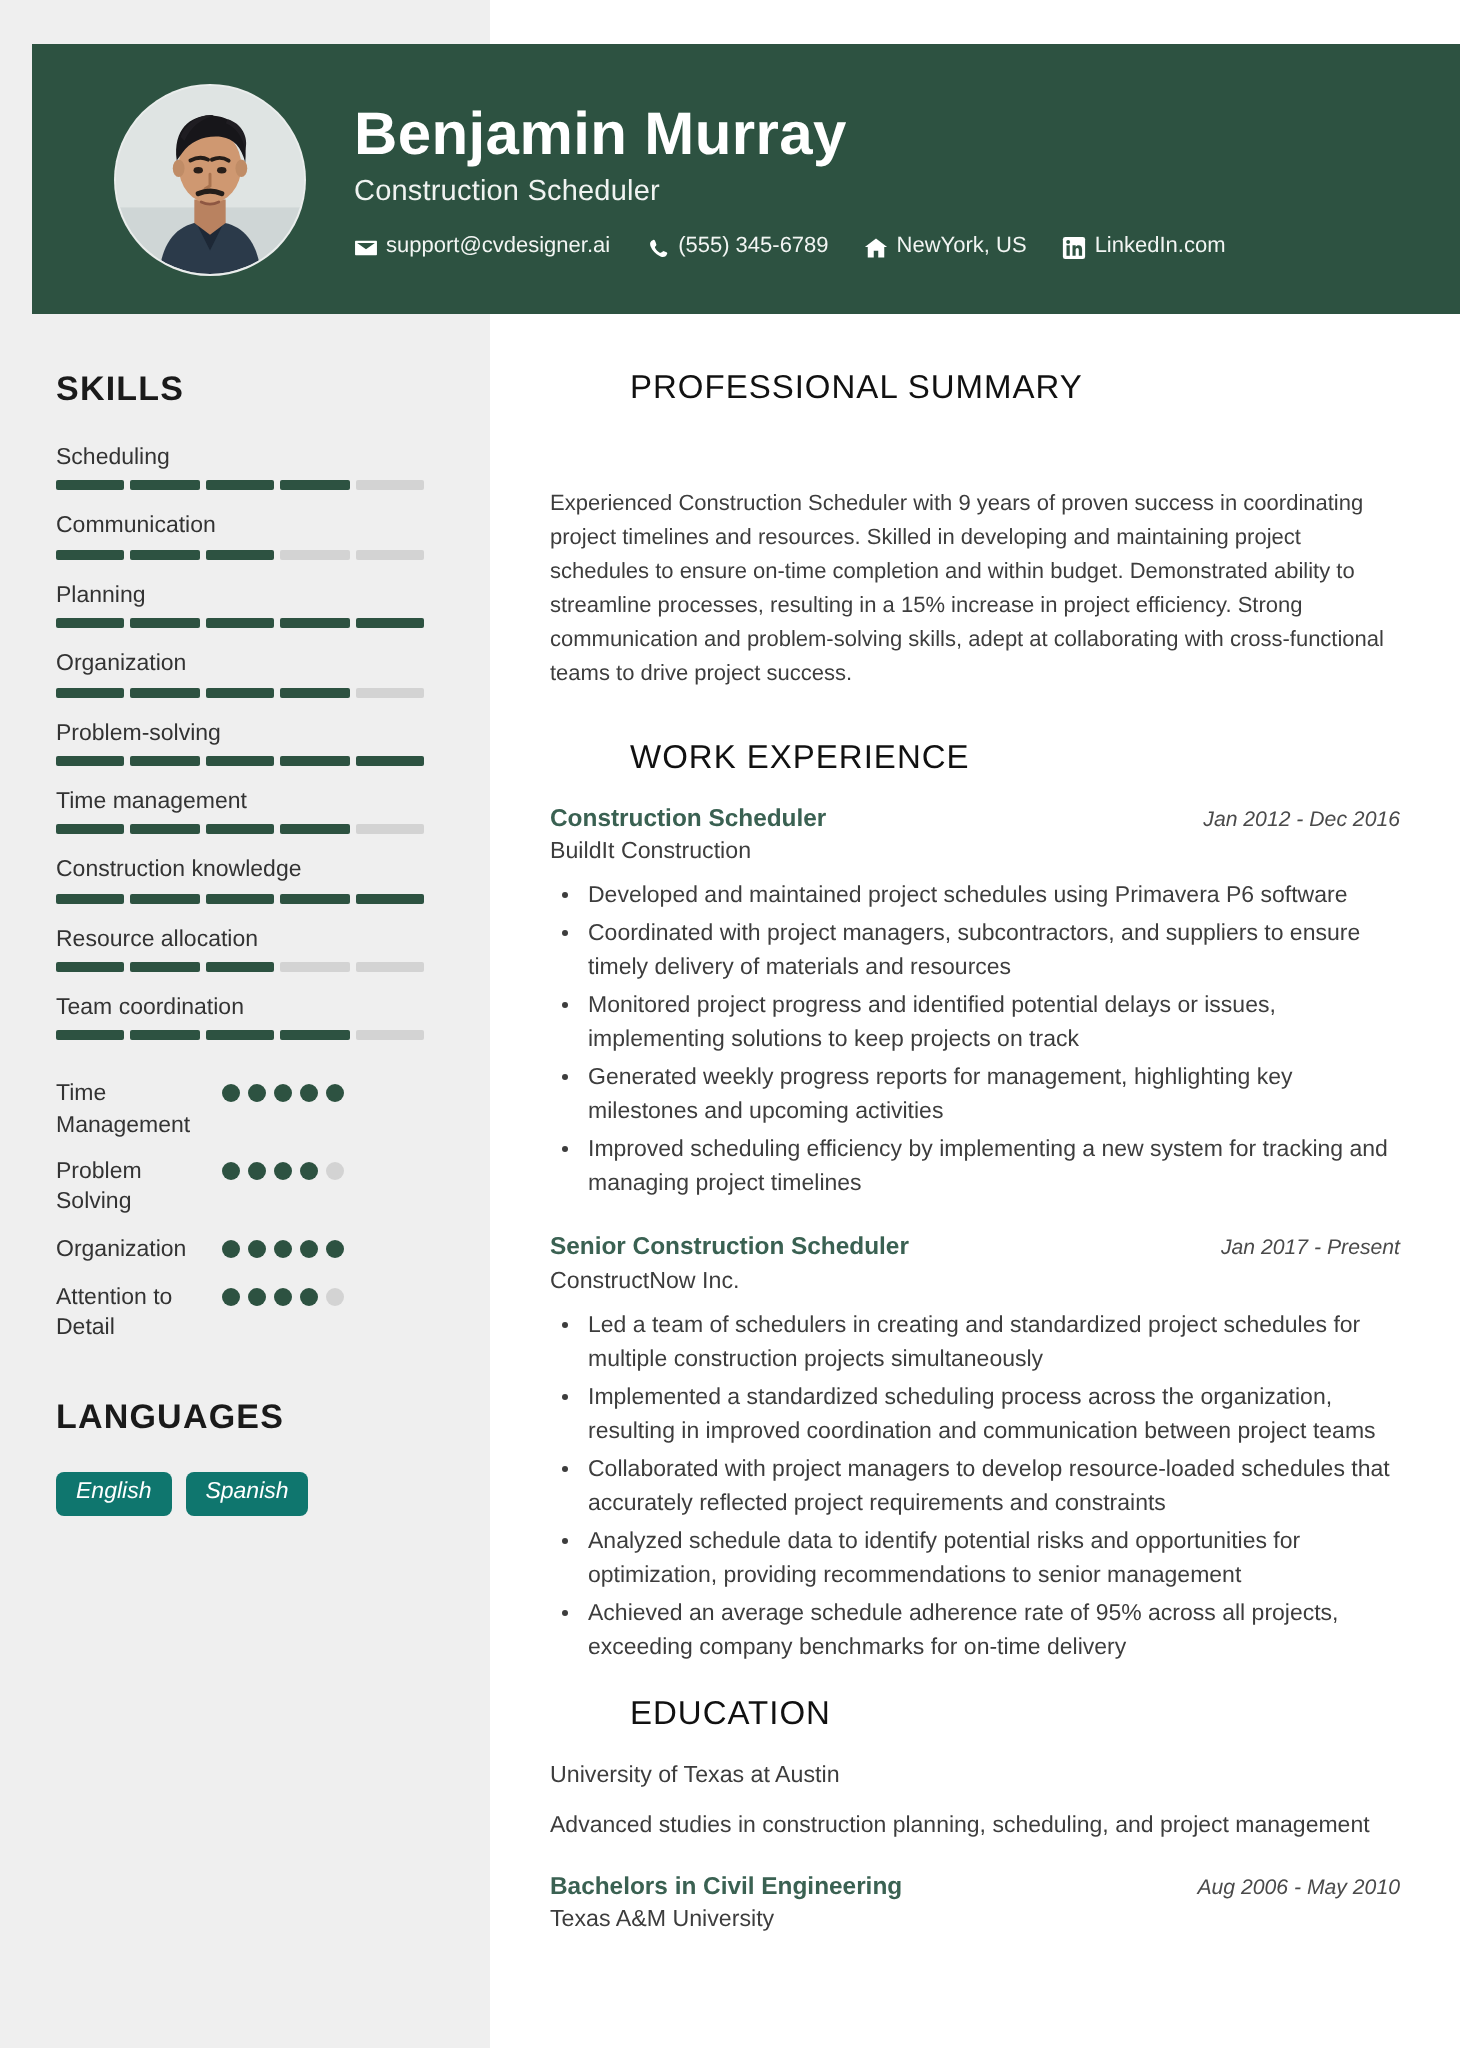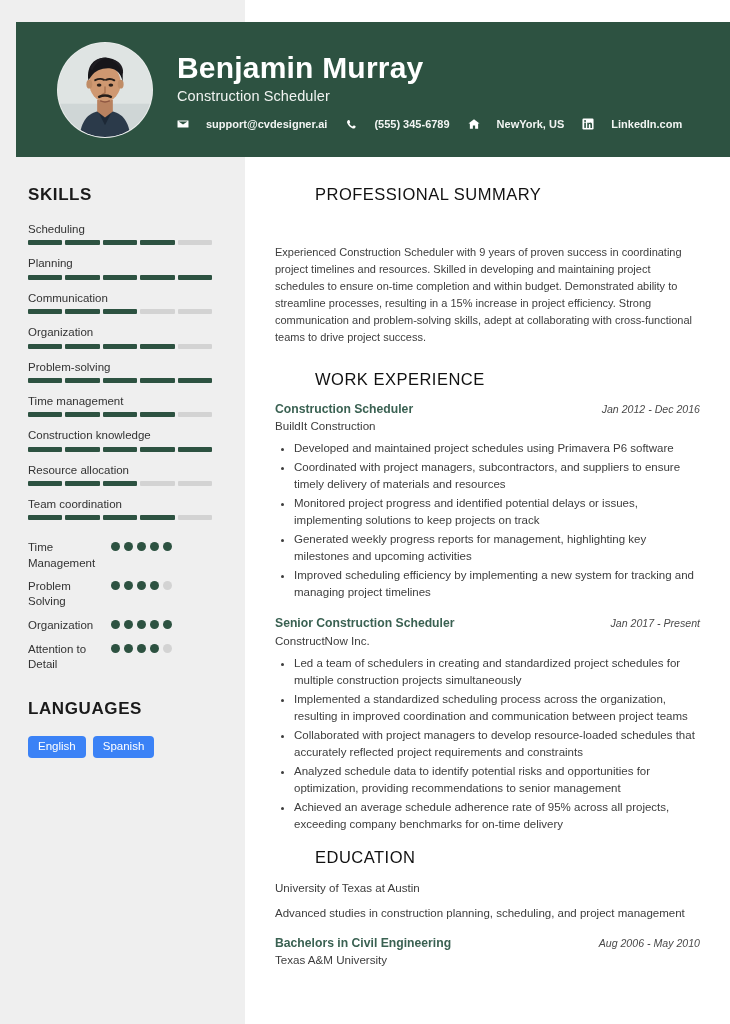--- a/index.html
+++ b/index.html
@@ -79,24 +79,23 @@
     display: flex;
     align-items: center;
     gap: 18px;
     margin-top: 14px;
     font-size: 11px;
     color: #f2f5f3;
     flex-wrap: nowrap;
   }
   .contact-item {
     display: flex;
-    align-items: flex-end;
-    gap: 17px;
+    align-items: flex-start;
+    gap: 4px;
     white-space: nowrap;
-    font-weight: bold;
   }
   .contact-item svg { display: block; flex: 0 0 auto; }
   .contact-text { line-height: 1; }
 
   
   .sidebar {
     position: absolute;
     left: 0;
     top: 157px;
     width: 200px;
@@ -160,26 +159,27 @@
   .dot.on { background: #2d5241; }
 
   .lang-wrap { margin-top: 27px; }
   .lang-tags {
     display: flex;
     gap: 7px;
     flex-wrap: wrap;
     margin-top: 2px;
   }
   .lang-tag {
-    background: #3b82f6;
+    background: #0f766e;
     color: #ffffff;
     font-size: 11.5px;
     padding: 4px 10px 5px 10px;
     border-radius: 4px;
     line-height: 1.1;
+    font-style: italic;
   }
 
   
   .main {
     position: absolute;
     left: 245px;
     top: 157px;
     width: 485px;
     padding: 28px 30px 0 30px;
   }
@@ -357,38 +357,38 @@
         <div class="skill-bar">
           <span class="seg on"></span>
             <span class="seg on"></span>
             <span class="seg on"></span>
             <span class="seg on"></span>
             <span class="seg"></span>
         </div>
       </div>
 
       <div class="skill-row">
+        <div class="skill-label">Communication</div>
+        <div class="skill-bar">
+          <span class="seg on"></span>
+            <span class="seg on"></span>
+            <span class="seg on"></span>
+            <span class="seg"></span>
+            <span class="seg"></span>
+        </div>
+      </div>
+
+      <div class="skill-row">
         <div class="skill-label">Planning</div>
         <div class="skill-bar">
           <span class="seg on"></span>
             <span class="seg on"></span>
             <span class="seg on"></span>
             <span class="seg on"></span>
             <span class="seg on"></span>
-        </div>
-      </div>
-
-      <div class="skill-row">
-        <div class="skill-label">Communication</div>
-        <div class="skill-bar">
-          <span class="seg on"></span>
-            <span class="seg on"></span>
-            <span class="seg on"></span>
-            <span class="seg"></span>
-            <span class="seg"></span>
         </div>
       </div>
 
       <div class="skill-row">
         <div class="skill-label">Organization</div>
         <div class="skill-bar">
           <span class="seg on"></span>
             <span class="seg on"></span>
             <span class="seg on"></span>
             <span class="seg on"></span>

